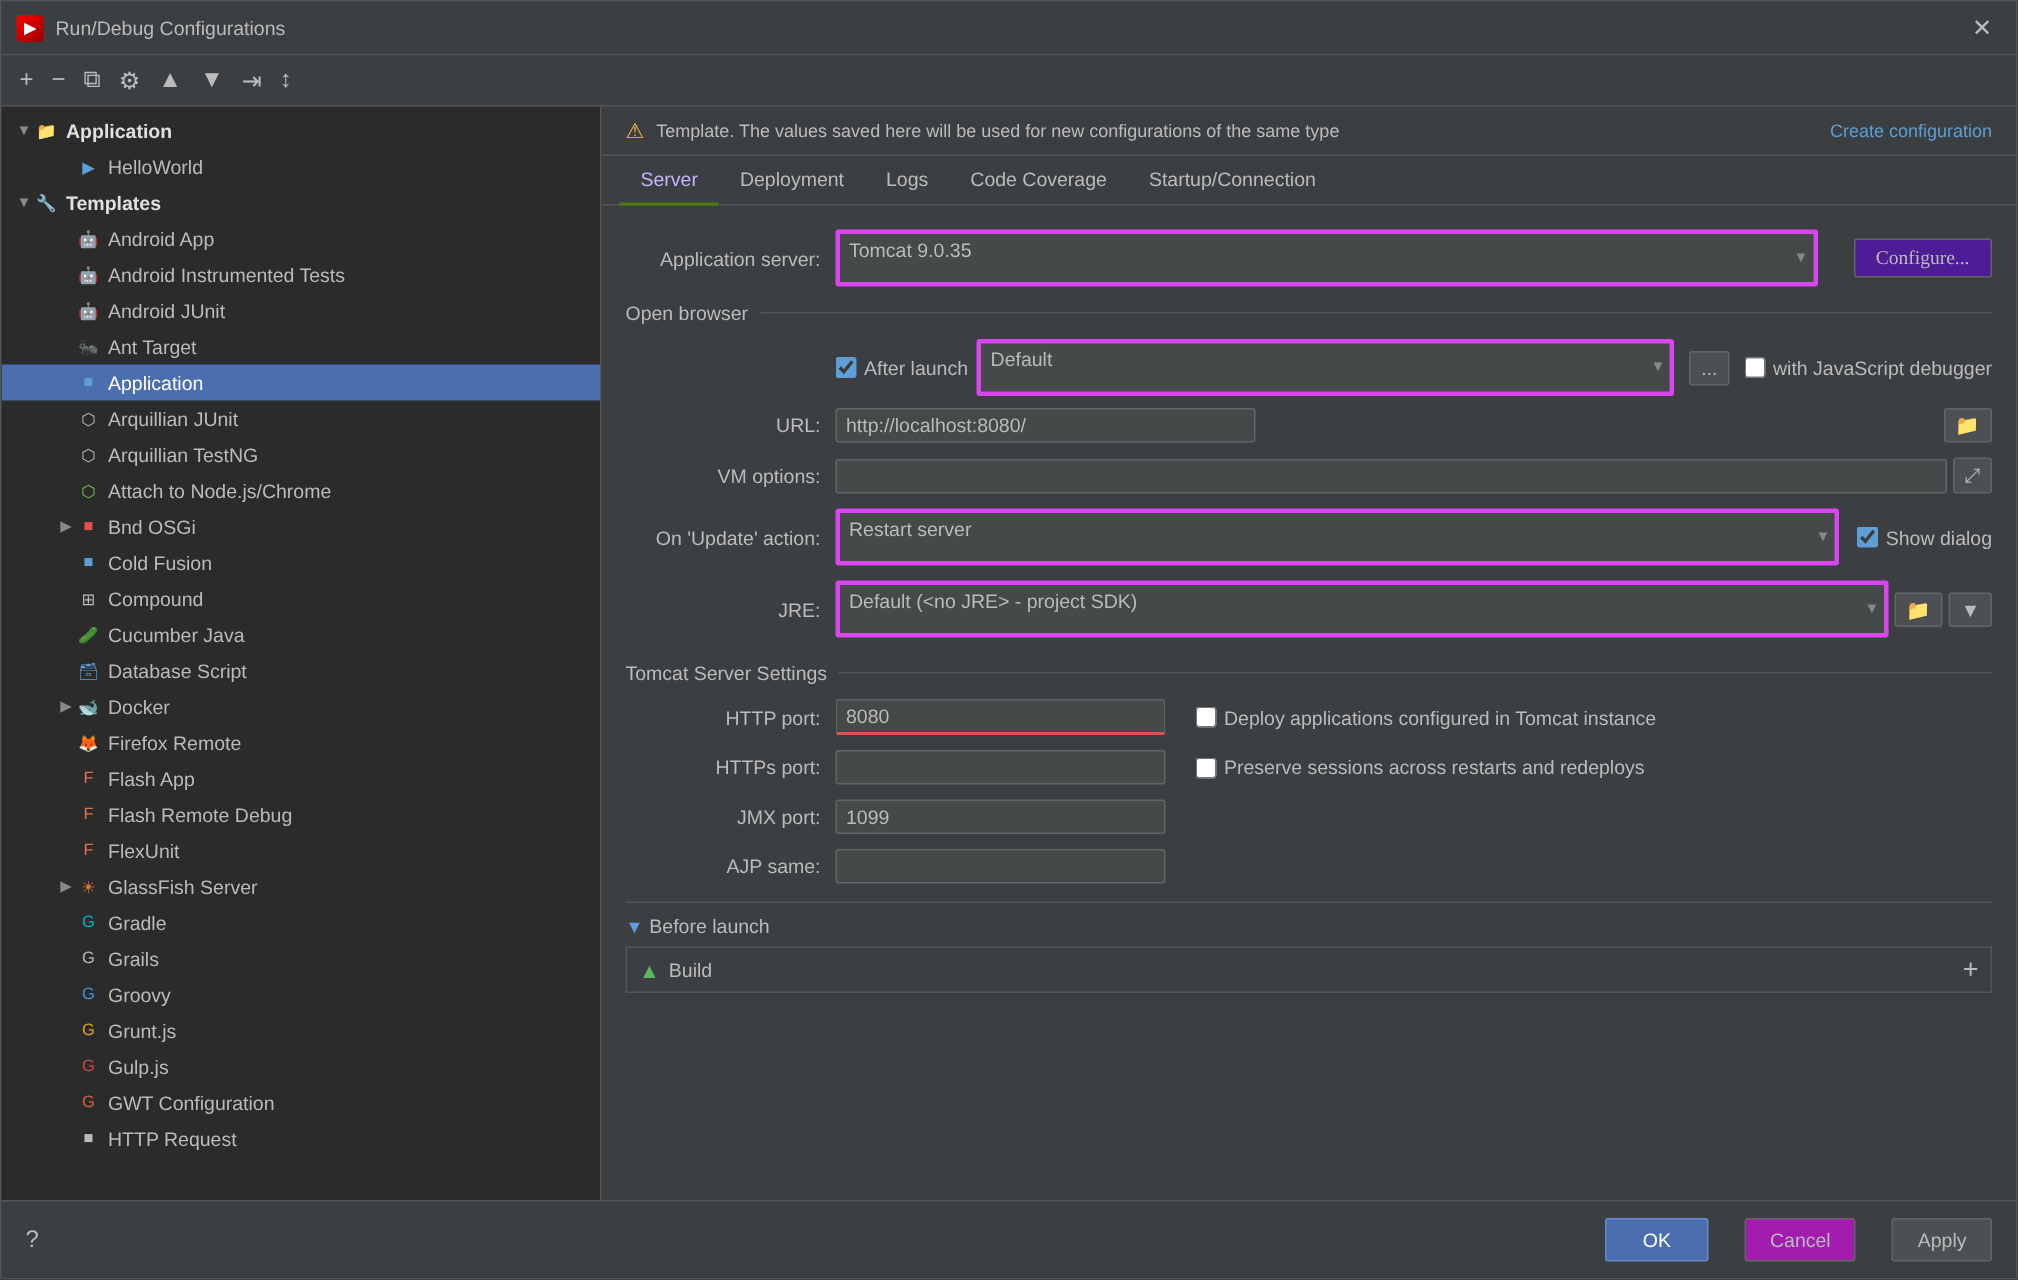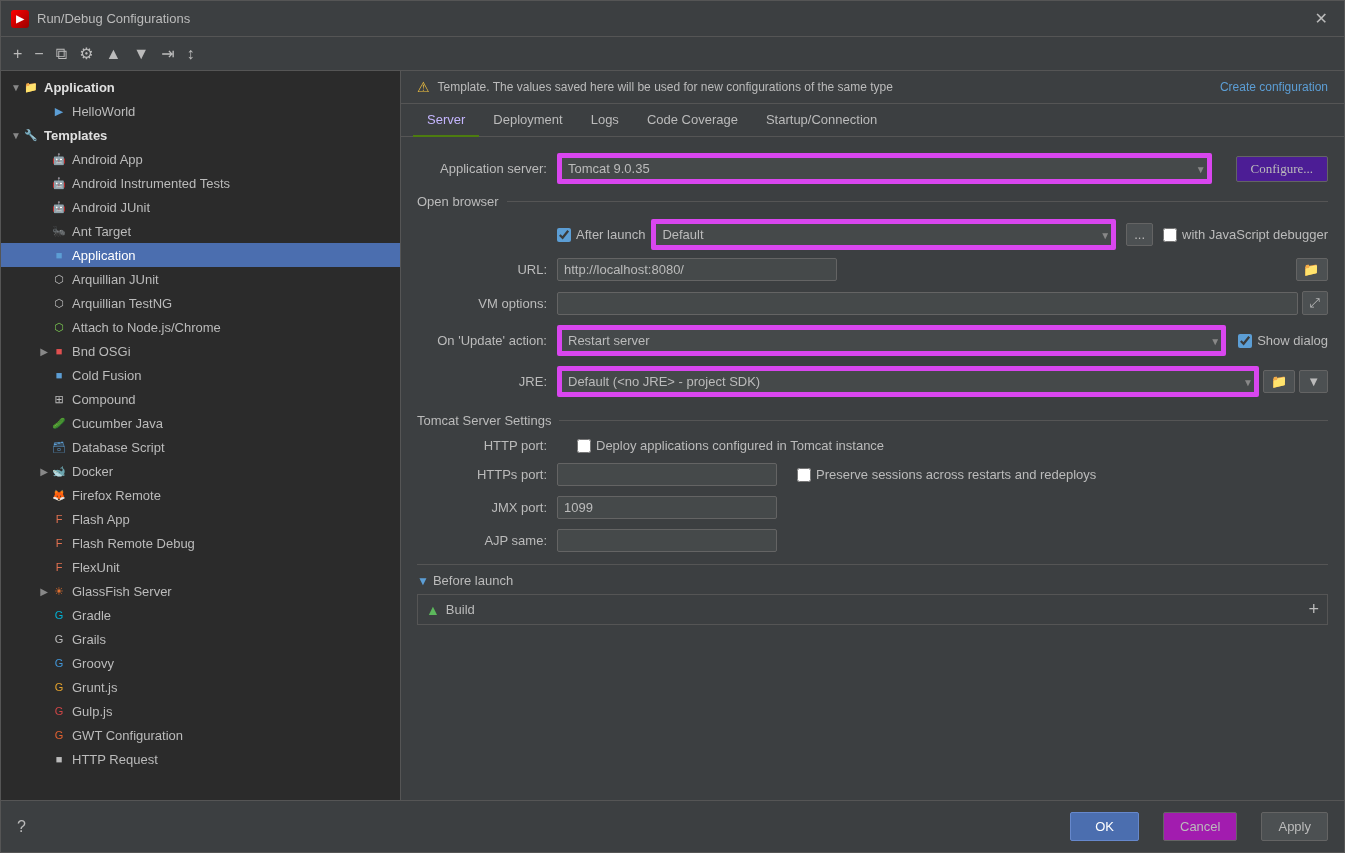--- a/index.html
+++ b/index.html
@@ -210,24 +210,24 @@
       background: #555;
       margin-left: 8px;
     }
 
     .select-wrapper {
       position: relative;
       flex: 1;
     }
     .form-select {
       background: #45494a;
-      border: 5px solid #d946ef;
-      color: #bbb;
-      font-size: 13px;
-      padding: 3px 24px 3px 6px;
+      border: 3px solid #d946ef;
+      color: #bbb;
+      font-size: 13px;
+      padding: 3px 24px 14px 6px;
       border-radius: 2px;
       width: 100%;
       appearance: none;
       cursor: pointer;
     }
     .select-arrow {
       position: absolute;
       right: 6px;
       top: 50%;
       transform: translateY(-50%);
@@ -307,21 +307,21 @@
       padding: 3px 6px;
       border-radius: 2px;
       width: 220px;
     }
     .port-input.highlighted {
       border-bottom: 2px solid #e05050;
     }
 
     .checkbox-right {
       display: flex;
-      align-items: flex-end;
+      align-items: center;
       gap: 5px;
       color: #bbb;
       font-size: 13px;
       padding-left: 20px;
     }
 
     .before-launch-section {
       border-top: 1px solid #555;
       margin-top: 12px;
       padding-top: 8px;
@@ -680,20 +680,21 @@
           <button class="btn-dots">▼</button>
         </div>
 
         <div class="tomcat-section">
           <div class="section-title">
             <span>Tomcat Server Settings</span>
           </div>
 
           <div class="form-row">
             <label class="port-label form-label">HTTP port:</label>
+            <input type="text" class="port-input highlighted" value="8080" style="border-bottom: 2px solid rgb(224, 80, 80);">
             <div class="checkbox-right">
               <input type="checkbox" class="form-checkbox" style="">
               <span>Deploy applications configured in Tomcat instance</span>
             </div>
           </div>
 
           <div class="form-row">
             <label class="port-label form-label">HTTPs port:</label>
             <input type="text" class="port-input" value="" style="">
             <div class="checkbox-right">

